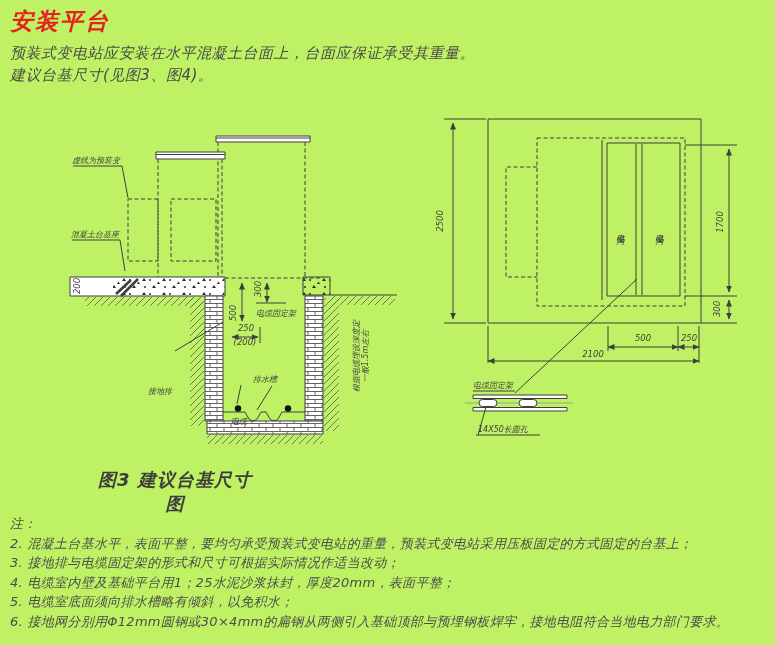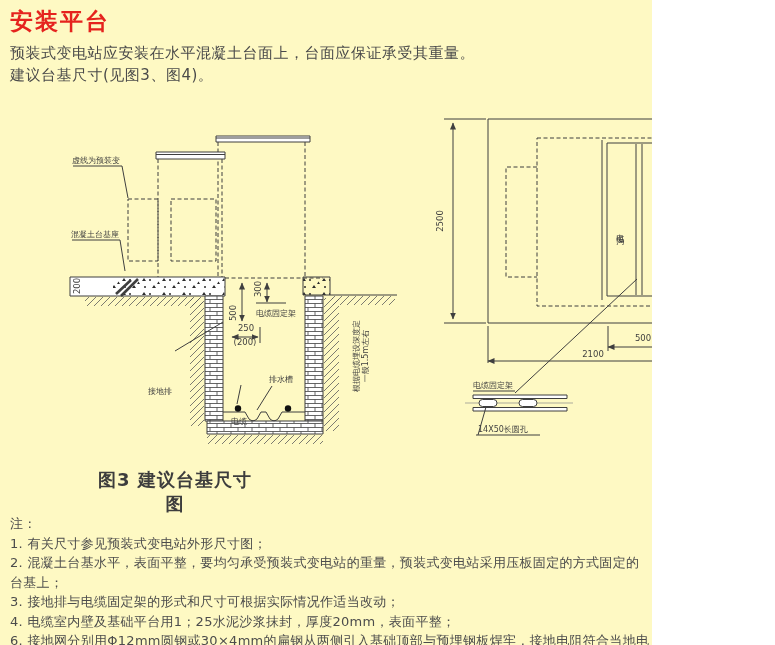--- a/index.html
+++ b/index.html
@@ -1,17 +1,17 @@
 <!DOCTYPE html>
 <html><head>
 <meta charset="utf-8">
 <style>
   html,body{margin:0;padding:0;background:#fff;}
-  #page{position:relative;width:652px;height:645px;background:#fef9c3;overflow:hidden;
-        font-family:"DejaVu Sans","Liberation Sans",sans-serif;color:#4a4a4a;}
+  #page{position:relative;width:775px;height:645px;background:#bef264;overflow:hidden;
+        font-family:"DejaVu Sans","Liberation Sans",sans-serif;color:#4a4a4a;font-style:italic;}
   .title{position:absolute;left:10px;top:6px;font-size:23px;font-weight:bold;
          color:#e5231e;letter-spacing:2px;}
   .intro{position:absolute;left:10px;font-size:15px;color:#4a4a4a;letter-spacing:.5px;}
   .fig{position:absolute;}
   .fig svg{position:absolute;left:0;top:0;}
   .lbl{position:absolute;font-size:8px;color:#3f3f3f;white-space:nowrap;line-height:1.15;}
   .ctr{transform:translate(-50%,-50%);}
   .rot{transform:translate(-50%,-50%) rotate(-90deg);}
   .rot2{transform:translate(-50%,-50%) rotate(-90deg);text-align:center;}
   .vert{writing-mode:vertical-rl;text-orientation:upright;letter-spacing:2px;}
@@ -100,21 +100,21 @@
         <path d="M115,256 L163,227"></path>
         <path d="M181,290 L177,309"></path>
         <path d="M212,291 L197,315"></path>
       </g>
     </svg>
     <div class="lbl" style="left:12px;top:61px;">虚线为预装变</div>
     <div class="lbl" style="left:11px;top:135px;">混凝土台基座</div>
     <div class="lbl" style="left:88px;top:251px;margin-top:41px;">接地排</div>
     <div class="lbl" style="left:196px;top:214px;">电缆固定架</div>
     <div class="lbl" style="left:171px;top:280px;margin-top:42px;">电缆</div>
-    <div class="lbl" style="left:209px;top:280px;">排水槽</div>
+    <div class="lbl" style="left:193px;top:280px;">排水槽</div>
     <div class="lbl dim rot" style="left:18px;top:191px;">200</div>
     <div class="lbl dim rot" style="left:174px;top:218px;">500</div>
     <div class="lbl dim rot" style="left:199px;top:194px;">300</div>
     <div class="lbl dim ctr" style="left:186px;top:234px;">250</div>
     <div class="lbl dim ctr" style="left:185px;top:248px;">(200)</div>
     <div class="lbl rot2" style="left:301px;top:261px;">
       <div>根据电缆埋设深度定</div>
       <div>一般1.5m左右</div>
     </div>
   </div>
@@ -173,20 +173,20 @@
     <div class="lbl vert" style="left:185px;top:127px;">电缆沟</div>
     <div class="lbl vert" style="left:224px;top:127px;">电缆沟</div>
     <div class="lbl" style="left:43px;top:281px;">电缆固定架</div>
     <div class="lbl" style="left:48px;top:325px;">14X50长圆孔</div>
   </div>
 
   <div class="caption" style="left:90px;width:170px;">图3  建议台基尺寸图</div>
 
   <div class="notes">
     <div>注：</div>
-    <div>1. 有关尺寸参见预装式变电站外形尺寸图；</div>
     <div>2. 混凝土台基水平，表面平整，要均匀承受预装式变电站的重量，预装式变电站采用压板固定的方式固定的台基上；</div>
     <div>3. 接地排与电缆固定架的形式和尺寸可根据实际情况作适当改动；</div>
     <div>4. 电缆室内壁及基础平台用1；25水泥沙浆抹封，厚度20mm，表面平整；</div>
+    <div>5. 电缆室底面须向排水槽略有倾斜，以免积水；</div>
     <div>6. 接地网分别用Φ12mm圆钢或30×4mm的扁钢从两侧引入基础顶部与预埋钢板焊牢，接地电阻符合当地电力部门要求。</div>
   </div>
 
 </div>
 
 </body></html>

